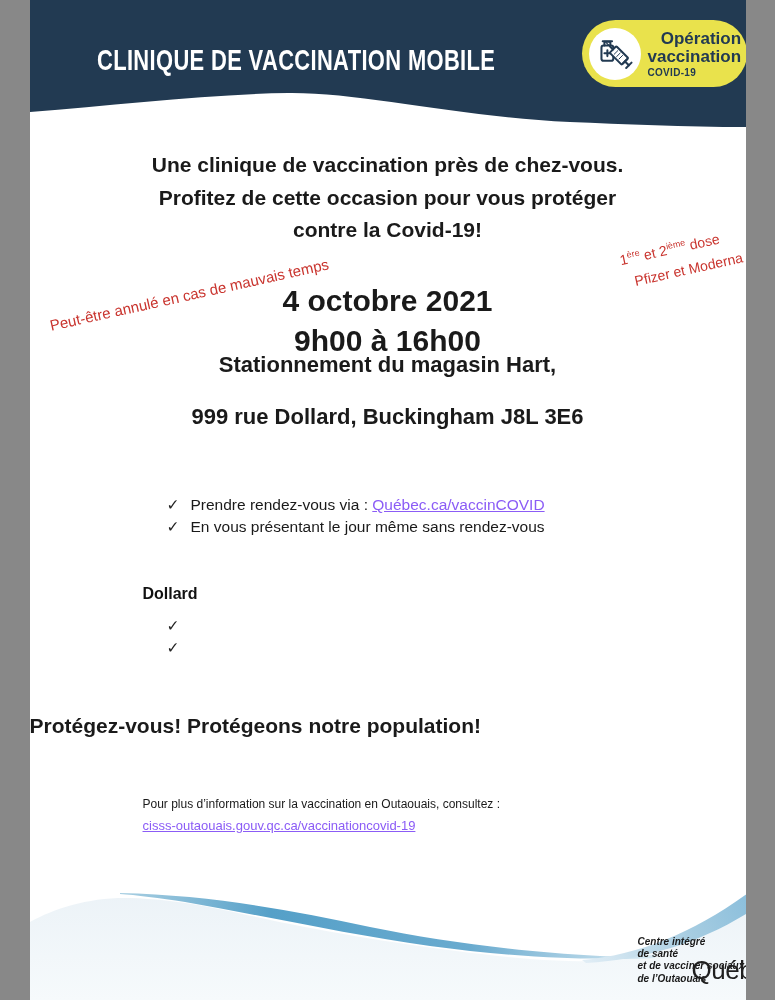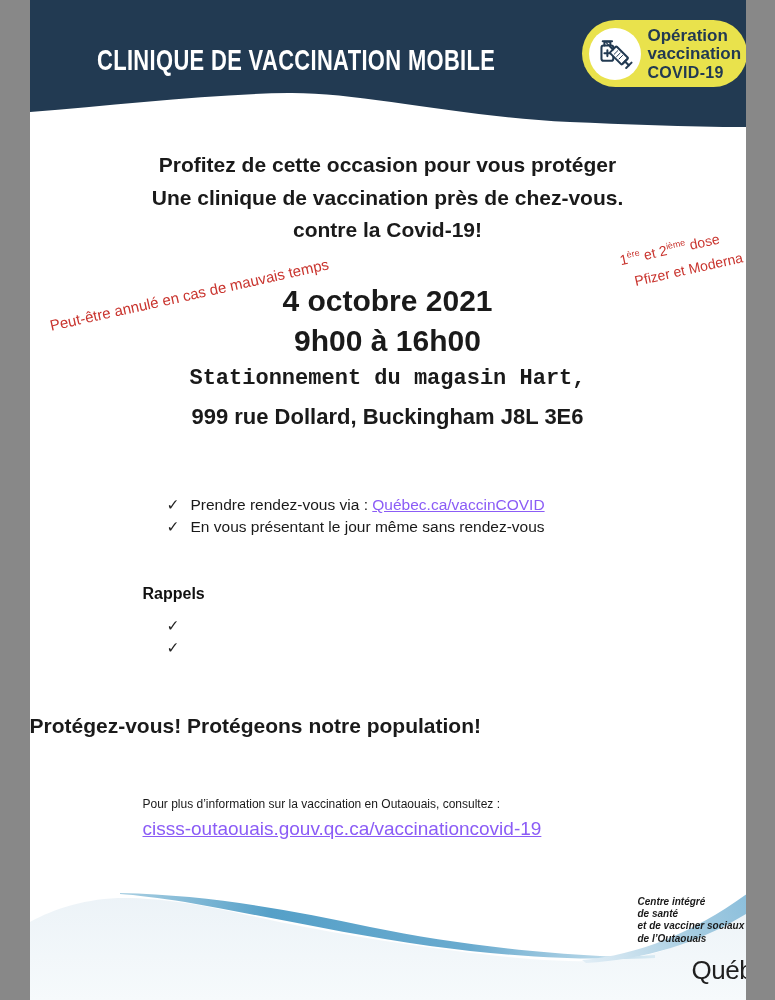--- a/index.html
+++ b/index.html
@@ -18,22 +18,22 @@
   }
   .badge {
     position:absolute; left:552px; top:20px; width:165px; height:67px;
     background:#e9e24c; border-radius:34px; display:flex; align-items:center;
   }
   .badge-circle {
     width:52px; height:52px; border-radius:50%; background:#ffffff;
     margin-left:7px; flex:0 0 auto; display:flex; align-items:center; justify-content:center;
   }
   .badge-text { margin-left:7px; color:#223a52; line-height:1; }
-  .badge-text .b1 { font-size:17px; font-weight:bold; line-height:18px; }
-  .badge-text .b3 { font-size:16px; font-weight:bold; letter-spacing:0.3px; margin-top:2px; }
+  .badge-text .b1 { font-size:17px; font-weight:bold; line-height:18px;text-align:right; }
+  .badge-text .b3 { font-size:10px; font-weight:bold; letter-spacing:0.3px; margin-top:2px; }
   
   .intro { position:absolute; left:0; right:0; top:149px; text-align:center;
            font-size:21px; font-weight:bold; line-height:32.5px; }
   
   .note { position:absolute; color:#c9342e; white-space:nowrap; }
   .note-left { left:20px; top:317px; font-size:15px;
                transform:rotate(-12.5deg); transform-origin:0 50%; }
   .note-right { left:588px; top:252px; font-size:14px;
                 transform:rotate(-12.5deg); transform-origin:0 0; }
   .note-right .nr2 { margin-top:7px; margin-left:10px; }
@@ -46,24 +46,24 @@
   .section { position:absolute; left:113px; }
   .section h3 { font-size:16px; font-weight:bold; color:#111; }
   .chk-list { margin-top:12px; }
   .chk-row { display:flex; font-size:15.5px; line-height:21.5px; }
   .chk-mark { width:24px; margin-left:24px; flex:0 0 auto; color:#222; }
   .link { color:#8b5cf6; text-decoration:underline; cursor:pointer; }
   .wrap-narrow { max-width:392px; }
   .slogan { position:absolute; left:0; right:0; top:714px; text-align:left;
             font-size:21px; font-weight:bold; }
   .footer-info { position:absolute; left:113px; top:797px; font-size:12px; }
-  .footer-link { position:absolute; left:113px; top:818px; font-size:19px; }
+  .footer-link { position:absolute; left:113px; top:818px; font-size:13px; }
   
   .bottom-waves { position:absolute; left:0; bottom:0; }
-  .logo-block { position:absolute; left:608px; top:896px; }
+  .logo-block { position:absolute; left:608px; top:936px; }
   .org-line { font-size:10px; font-weight:bold; font-style:italic; line-height:12.2px; color:#1a1a1a; }
   .qc-row { position:absolute; left:633px; top:956px; display:flex; align-items:flex-end; }
   .qc-word { font-size:26px; letter-spacing:-0.5px; color:#1f1f1f; line-height:28px;margin-left:29px; }
   .flag-grid { display:grid; grid-template-columns:10px 10px; grid-gap:2px; margin-left:6px; margin-bottom:2px; }
   .flag-grid svg { display:block; }
 </style>
 </head>
 <body>
 
 <div class="page">
@@ -95,52 +95,52 @@
       </svg>
     </div>
     <div class="badge-text">
       <div class="b1">Opération</div>
       <div class="b1">vaccination</div>
       <div class="b3">COVID-19</div>
     </div>
   </div>
 
   <div class="intro">
+    <div>Une clinique de vaccination près de chez-vous.</div>
     <div>Profitez de cette occasion pour vous protéger</div>
-    <div>Une clinique de vaccination près de chez-vous.</div>
     <div>contre la Covid-19!</div>
   </div>
 
   <div class="note note-left">Peut-être annulé en cas de mauvais temps</div>
 
   <div class="note note-right">
     <div><span>1</span><sup>ère</sup><span> et 2</span><sup>ième</sup><span> dose</span></div>
     <div class="nr2">Pfizer et Moderna</div>
   </div>
 
   <div class="ev ev-big" style="top:284px;">4 octobre 2021</div>
   <div class="ev ev-big" style="top:324px;">9h00 à 16h00</div>
-  <div class="ev ev-med" style="top:366px;font-family:Liberation Mono, monospace;">Stationnement du magasin Hart,</div>
+  <div class="ev ev-med" style="top:352px;">Stationnement du magasin Hart,</div>
   <div class="ev ev-med" style="top:404px;">999 rue Dollard, Buckingham J8L 3E6</div>
 
   <div class="section" style="top:482px;">
     <div class="chk-list">
       <div class="chk-row">
         <span class="chk-mark">✓</span>
         <span><span>Prendre rendez-vous via : </span><a class="link">Québec.ca/vaccinCOVID</a></span>
       </div>
       <div class="chk-row">
         <span class="chk-mark">✓</span>
         <span>En vous présentant le jour même sans rendez-vous</span>
       </div>
     </div>
   </div>
 
   <div class="section" style="top:585px;">
-    <h3>Rappels</h3>
+    <h3>Dollard</h3>
     <div class="chk-list">
       <div class="chk-row">
         <span class="chk-mark">✓</span>
       </div>
       <div class="chk-row">
         <span class="chk-mark">✓</span>
       </div>
     </div>
   </div>
 

